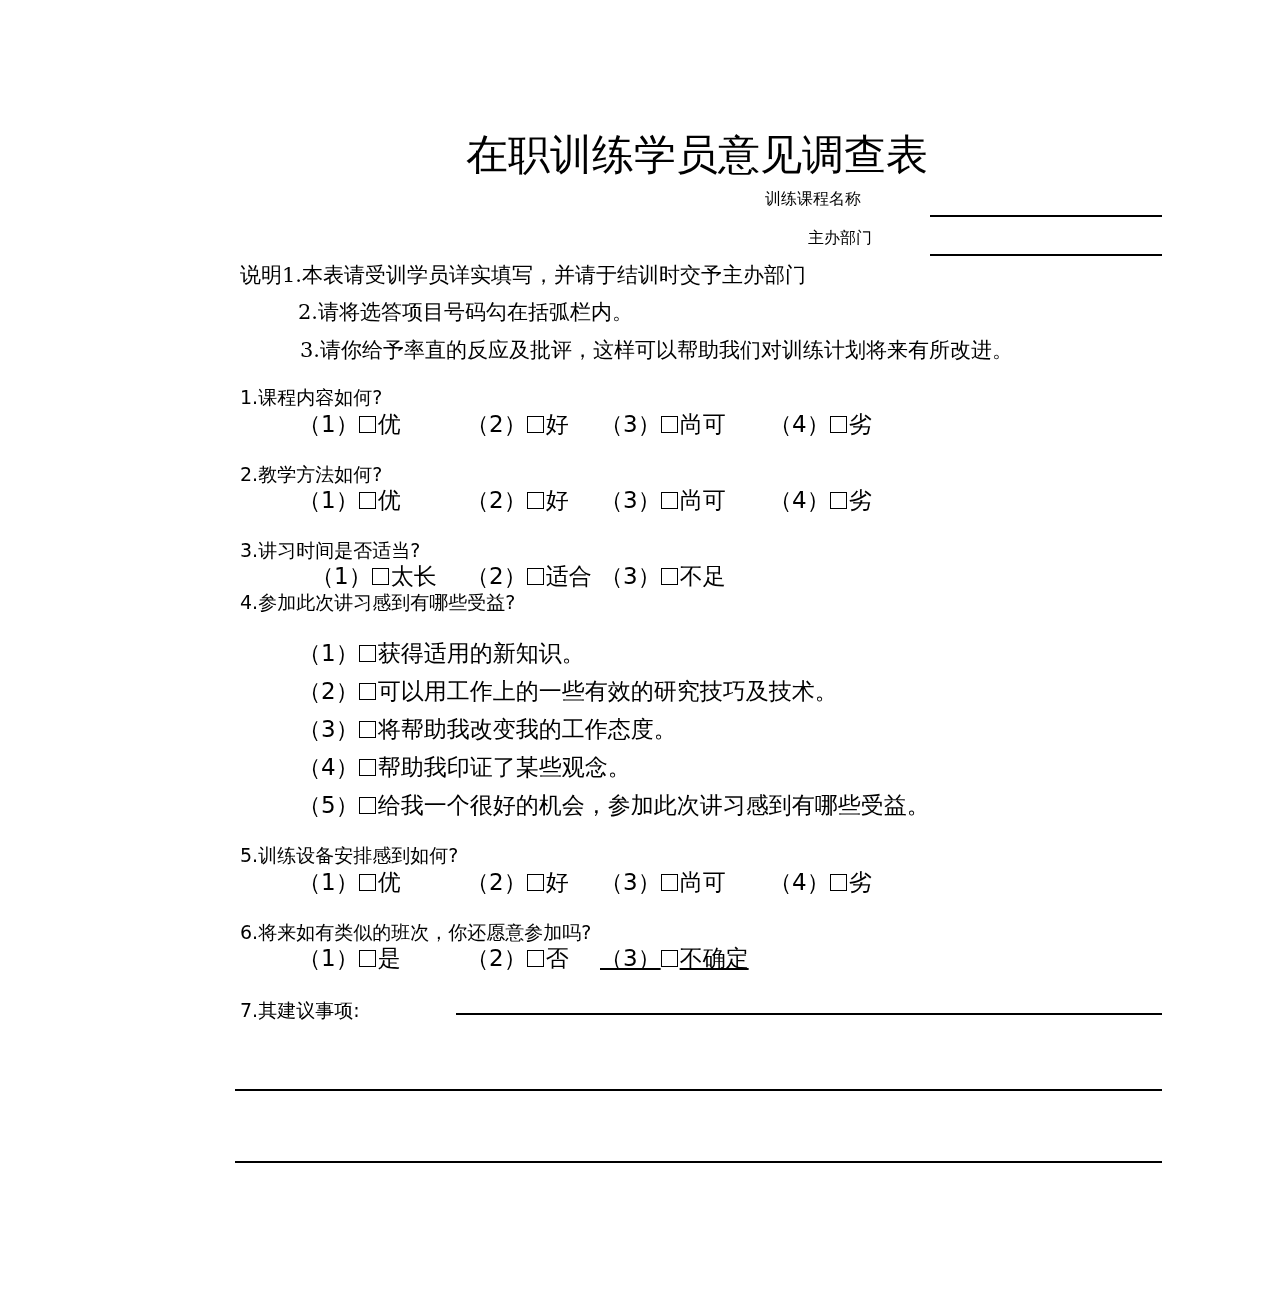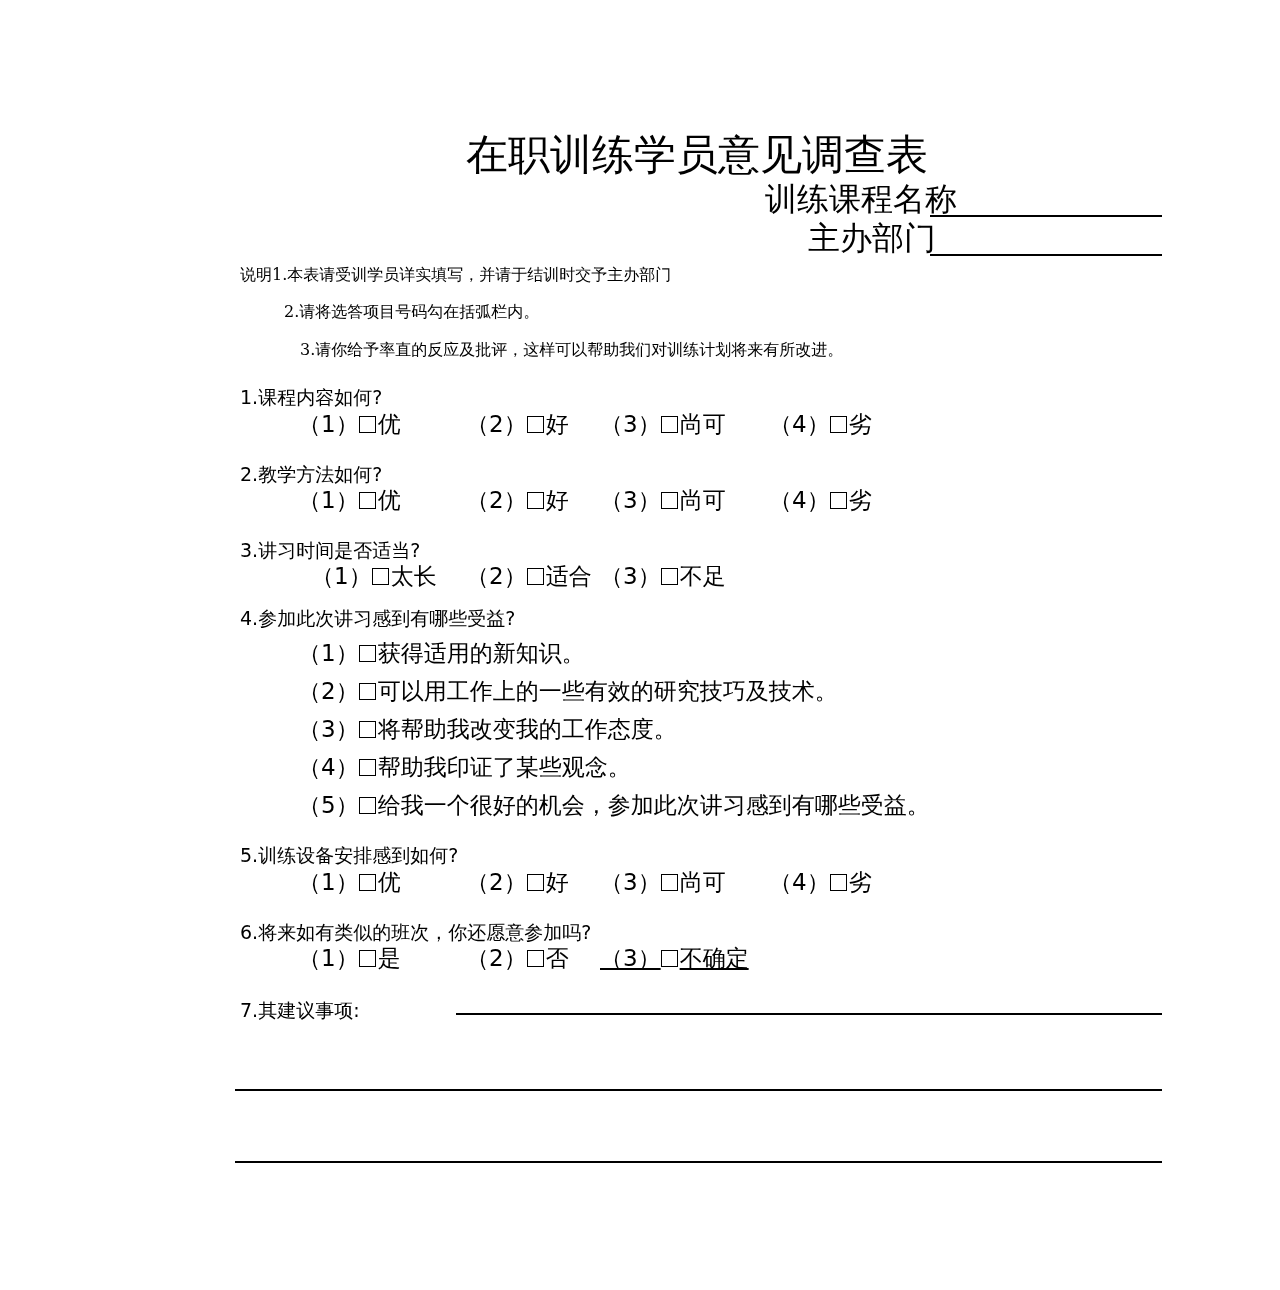--- a/index.html
+++ b/index.html
@@ -1,59 +1,59 @@
 <!DOCTYPE html>
 <html><head>
 <meta charset="utf-8">
 <style>
   html, body { margin:0; padding:0; background:#ffffff; }
   body { width:1280px; height:1290px; position:relative; overflow:hidden; color:#000;
          font-family: "DejaVu Sans", "Liberation Sans", sans-serif; }
   .abs { position:absolute; white-space:nowrap; }
   .title { left:466px; top:130px; font-size:42px; letter-spacing:0px; line-height:50px; }
-  .field-label { font-size:32px; line-height:30px; }
+  .field-label { font-size:16px; line-height:30px; }
   .field-line { position:absolute; height:2px; background:#000; }
-  .note { font-family: "DejaVu Serif", "Liberation Serif", serif; font-size:16px; line-height:28px; }
+  .note { font-family: "DejaVu Serif", "Liberation Serif", serif; font-size:21px; line-height:28px; }
   .q { font-size:19px; line-height:30px; left:240px;margin-top:12px; }
   .opt { font-size:23px; line-height:30px; }
   .box { display:inline-block; width:17px; height:17px; border:1.5px solid #000; vertical-align:-1px; margin-right:2px; box-sizing:border-box; }
   .rule { position:absolute; height:2px; background:#000; }
 </style>
 </head>
 <body>
 
 <div class="abs title">在职训练学员意见调查表</div>
 
 <div class="abs field-label" style="left:765px;top:184px;">训练课程名称</div>
 <div class="field-line" style="left:930px;top:215px;width:232px;"></div>
 <div class="abs field-label" style="left:798px;top:223px;margin-left:10px;">主办部门</div>
 <div class="field-line" style="left:930px;top:254px;width:232px;"></div>
 
 <div class="abs note" style="left:240px;top:261px;">说明1.本表请受训学员详实填写，并请于结训时交予主办部门</div>
-<div class="abs note" style="left:284px;top:298px;">2.请将选答项目号码勾在括弧栏内。</div>
+<div class="abs note" style="left:298px;top:298px;">2.请将选答项目号码勾在括弧栏内。</div>
 <div class="abs note" style="left:300px;top:336px;">3.请你给予率直的反应及批评，这样可以帮助我们对训练计划将来有所改进。</div>
 
 <div class="abs q" style="top:370px;">1.课程内容如何?</div>
 <div class="abs opt" style="left:298px;top:409px;"><span>（1）</span><span class="box"></span><span>优</span></div>
 <div class="abs opt" style="left:466px;top:409px;"><span>（2）</span><span class="box"></span><span>好</span></div>
 <div class="abs opt" style="left:600px;top:409px;"><span>（3）</span><span class="box"></span><span>尚可</span></div>
 <div class="abs opt" style="left:769px;top:409px;"><span>（4）</span><span class="box"></span><span>劣</span></div>
 
 <div class="abs q" style="top:447px;">2.教学方法如何?</div>
 <div class="abs opt" style="left:298px;top:485px;"><span>（1）</span><span class="box"></span><span>优</span></div>
 <div class="abs opt" style="left:466px;top:485px;"><span>（2）</span><span class="box"></span><span>好</span></div>
 <div class="abs opt" style="left:600px;top:485px;"><span>（3）</span><span class="box"></span><span>尚可</span></div>
 <div class="abs opt" style="left:769px;top:485px;"><span>（4）</span><span class="box"></span><span>劣</span></div>
 
 <div class="abs q" style="top:523px;">3.讲习时间是否适当?</div>
 <div class="abs opt" style="left:298px;top:561px;margin-left:13px;"><span>（1）</span><span class="box"></span><span>太长</span></div>
 <div class="abs opt" style="left:466px;top:561px;width:126px;overflow:hidden;"><span>（2）</span><span class="box"></span><span>适合</span></div>
 <div class="abs opt" style="left:600px;top:561px;"><span>（3）</span><span class="box"></span><span>不足</span></div>
 
-<div class="abs q" style="top:591px;">4.参加此次讲习感到有哪些受益?</div>
+<div class="abs q" style="top:575px;">4.参加此次讲习感到有哪些受益?</div>
 <div class="abs opt" style="left:298px;top:638px;"><span>（1）</span><span class="box"></span><span>获得适用的新知识。</span></div>
 <div class="abs opt" style="left:298px;top:676px;"><span>（2）</span><span class="box"></span><span>可以用工作上的一些有效的研究技巧及技术。</span></div>
 <div class="abs opt" style="left:298px;top:714px;"><span>（3）</span><span class="box"></span><span>将帮助我改变我的工作态度。</span></div>
 <div class="abs opt" style="left:298px;top:752px;"><span>（4）</span><span class="box"></span><span>帮助我印证了某些观念。</span></div>
 <div class="abs opt" style="left:298px;top:790px;"><span>（5）</span><span class="box"></span><span>给我一个很好的机会，参加此次讲习感到有哪些受益。</span></div>
 
 <div class="abs q" style="top:828px;">5.训练设备安排感到如何?</div>
 <div class="abs opt" style="left:298px;top:867px;"><span>（1）</span><span class="box"></span><span>优</span></div>
 <div class="abs opt" style="left:466px;top:867px;"><span>（2）</span><span class="box"></span><span>好</span></div>
 <div class="abs opt" style="left:600px;top:867px;"><span>（3）</span><span class="box"></span><span>尚可</span></div>

